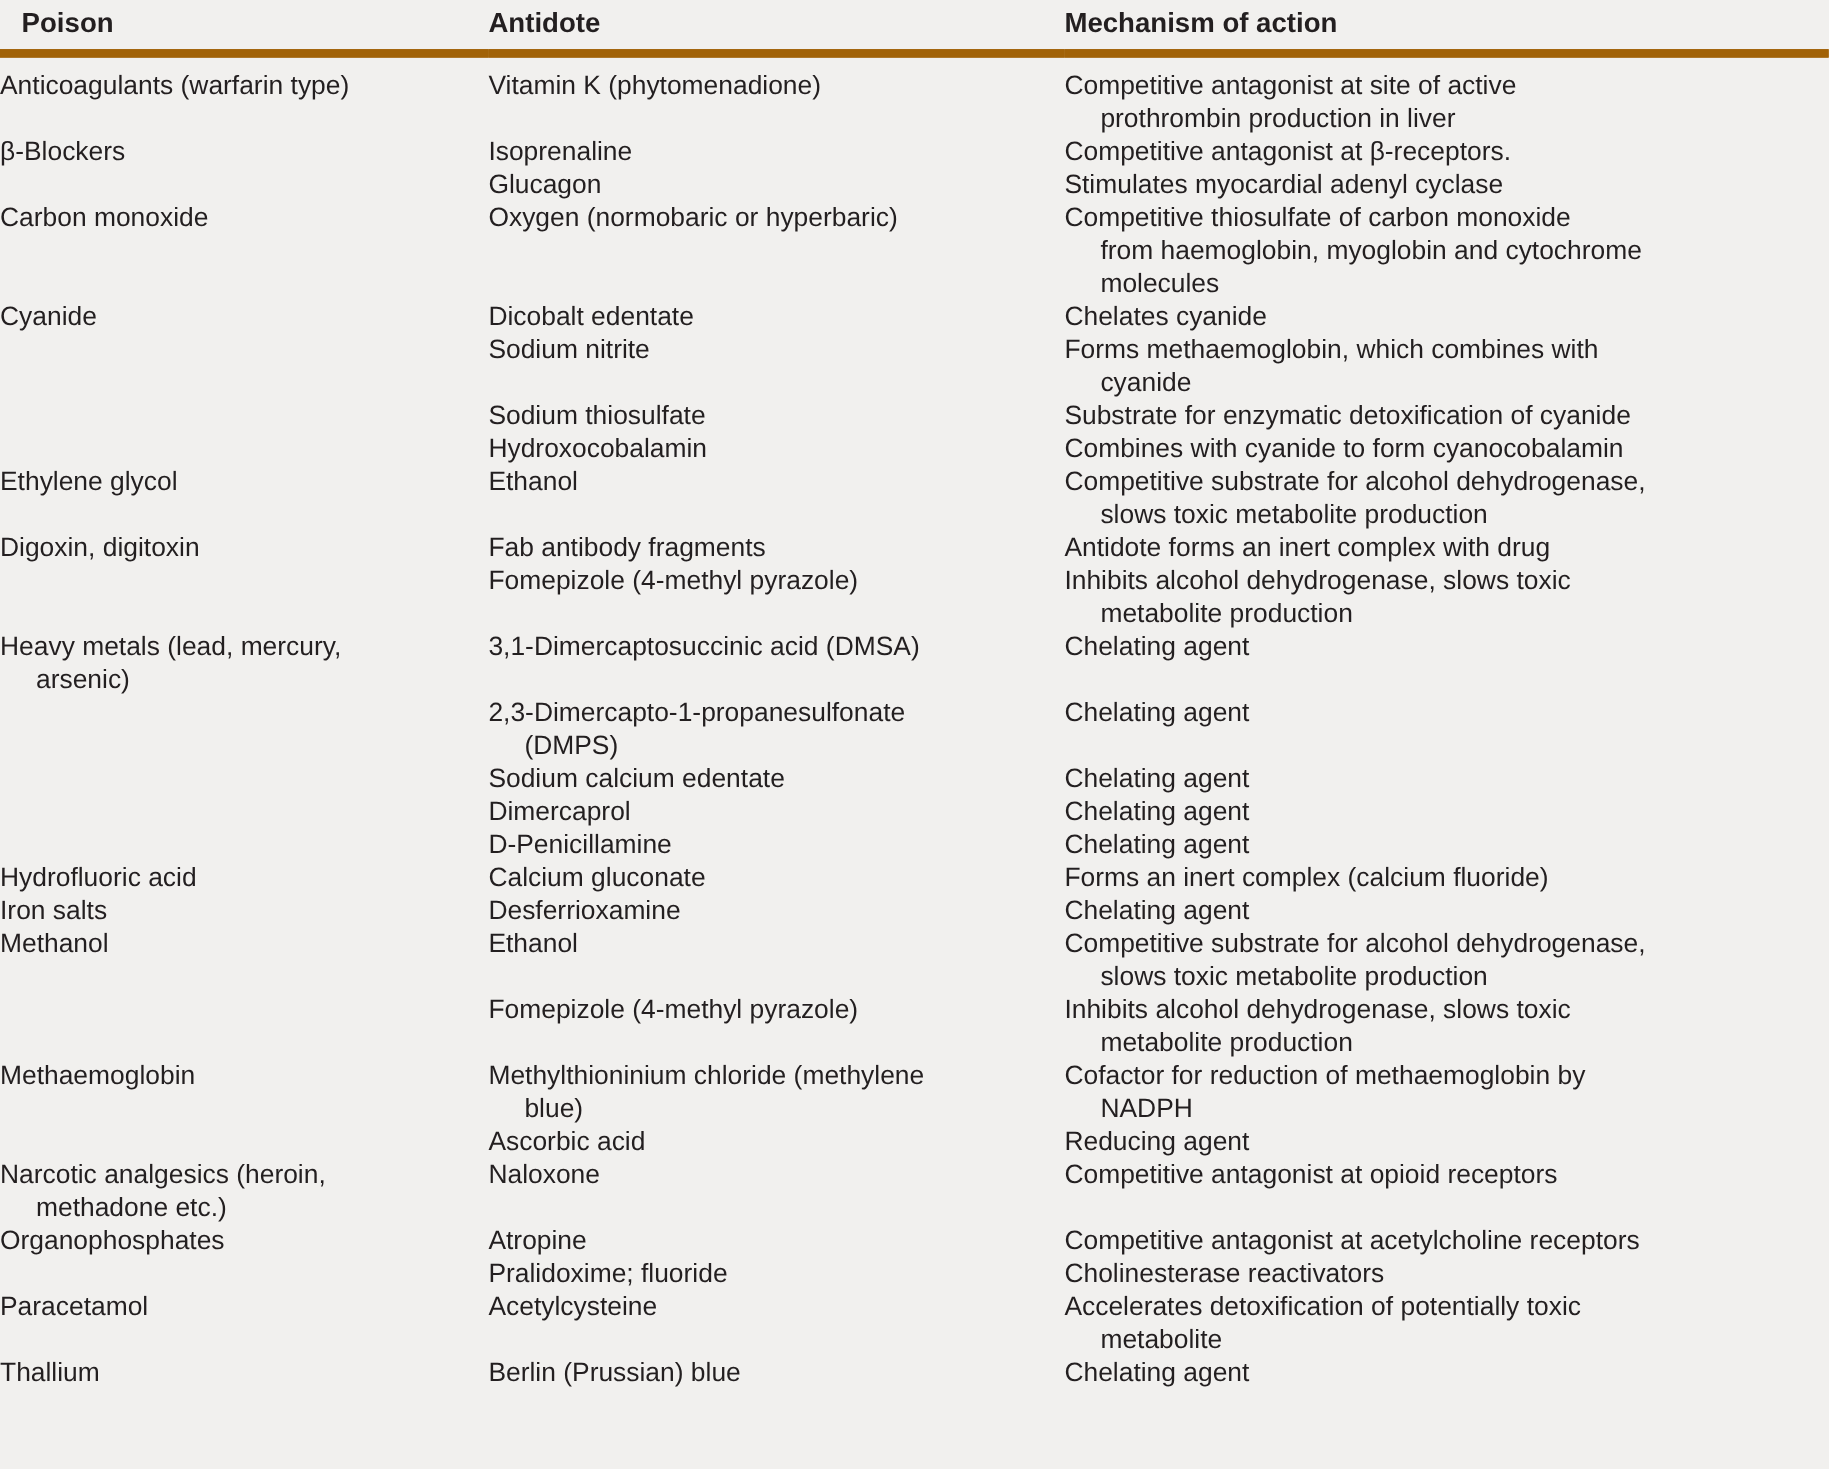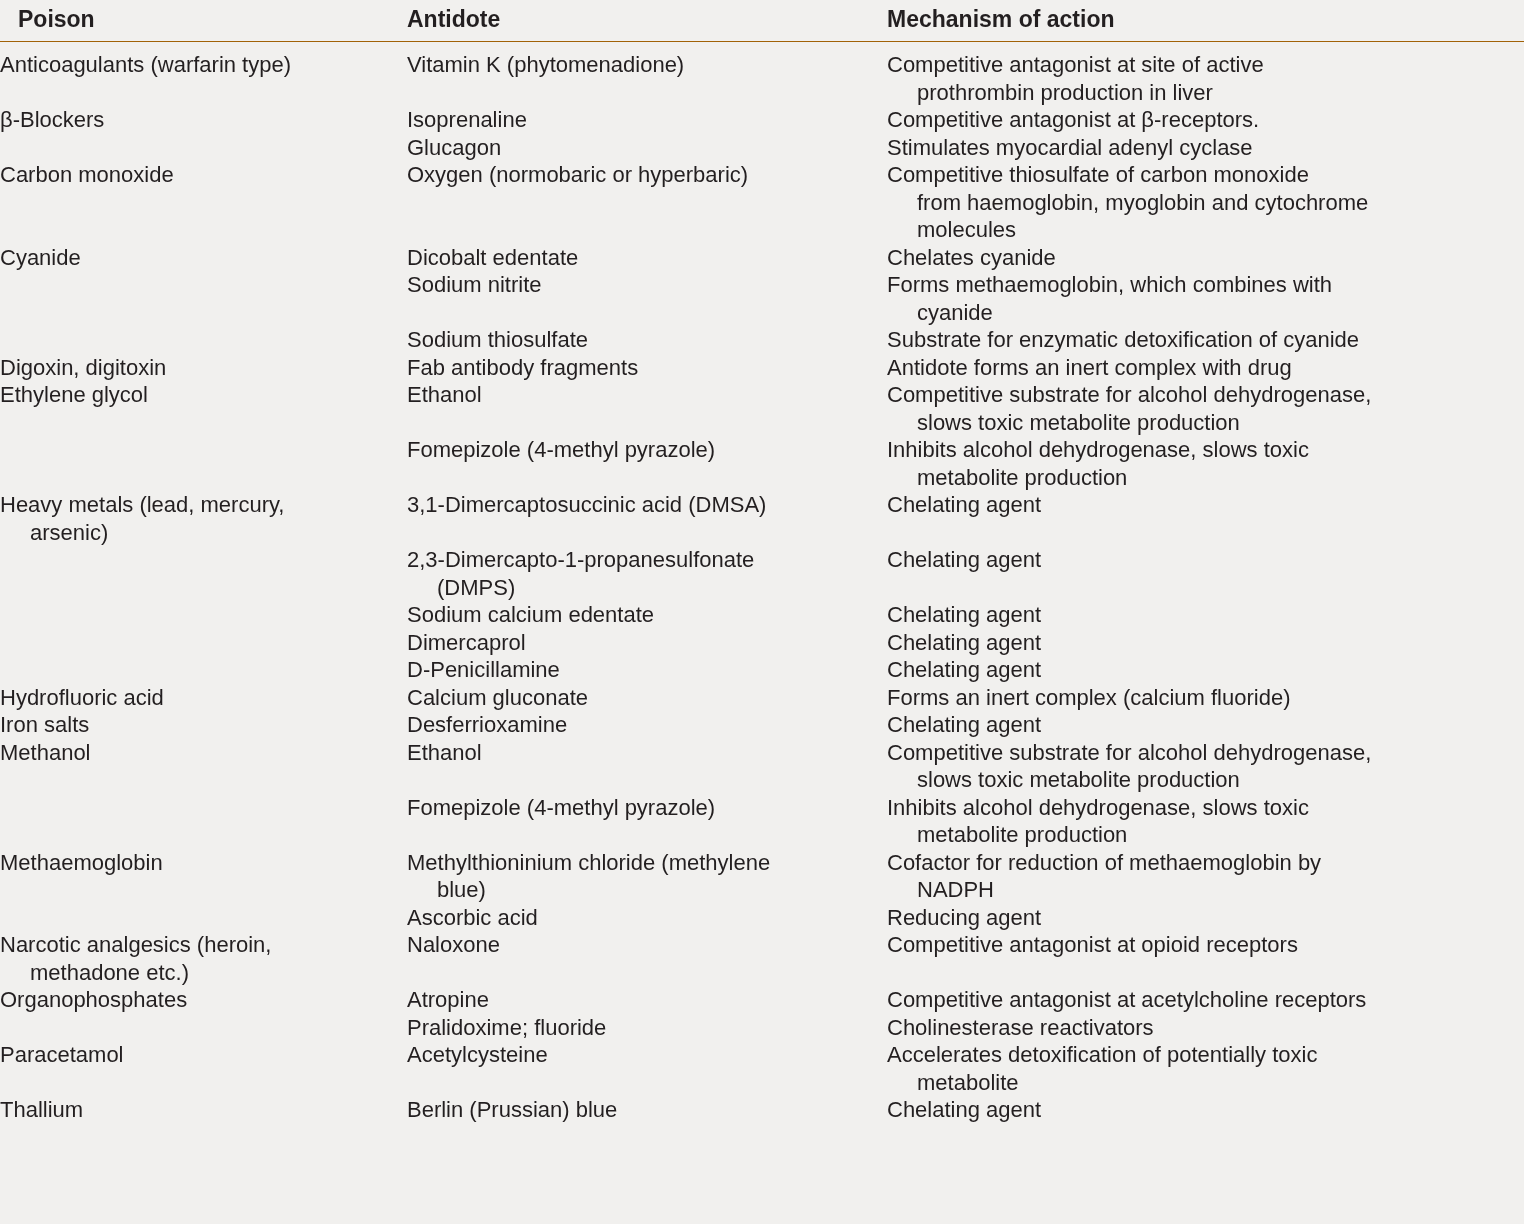--- a/index.html
+++ b/index.html
@@ -22,21 +22,21 @@
   col.c1 { width: 407px; }
   col.c2 { width: 480px; }
   col.c3 { width: 637px; }
   th {
     text-align: left;
     vertical-align: top;
     font-weight: bold;
     font-size: 23px;
     line-height: 27px;
     padding: 6px 0 8px 0;
-    border-bottom: 1px solid #a16207;
+    border-bottom: 7px solid #a16207;
   }
   th:first-child { padding-left: 18px; }
   td {
     vertical-align: top;
     padding: 0;
   }
   td:first-child { }
   tbody tr:first-child td { padding-top: 9px; }
   .hang {
     font-size: 22px;
@@ -139,39 +139,50 @@
         </td>
         <td>
           <div class="hang">Sodium thiosulfate</div>
         </td>
         <td>
           <div class="hang">Substrate for enzymatic detoxification of cyanide</div>
         </td>
       </tr>
       <tr>
         <td>
-          <div class="hang">Digoxin, digitoxin</div>
-        </td>
-        <td>
-          <div class="hang">Fab antibody fragments</div>
-        </td>
-        <td>
-          <div class="hang">Antidote forms an inert complex with drug</div>
+          <div class="hang"></div>
+        </td>
+        <td>
+          <div class="hang">Hydroxocobalamin</div>
+        </td>
+        <td>
+          <div class="hang">Combines with cyanide to form cyanocobalamin</div>
         </td>
       </tr>
       <tr>
         <td>
           <div class="hang">Ethylene glycol</div>
         </td>
         <td>
           <div class="hang">Ethanol</div>
         </td>
         <td>
           <div class="hang">Competitive substrate for alcohol dehydrogenase,
 slows toxic metabolite production</div>
+        </td>
+      </tr>
+      <tr>
+        <td>
+          <div class="hang">Digoxin, digitoxin</div>
+        </td>
+        <td>
+          <div class="hang">Fab antibody fragments</div>
+        </td>
+        <td>
+          <div class="hang">Antidote forms an inert complex with drug</div>
         </td>
       </tr>
       <tr>
         <td>
           <div class="hang"></div>
         </td>
         <td>
           <div class="hang">Fomepizole (4-methyl pyrazole)</div>
         </td>
         <td>

